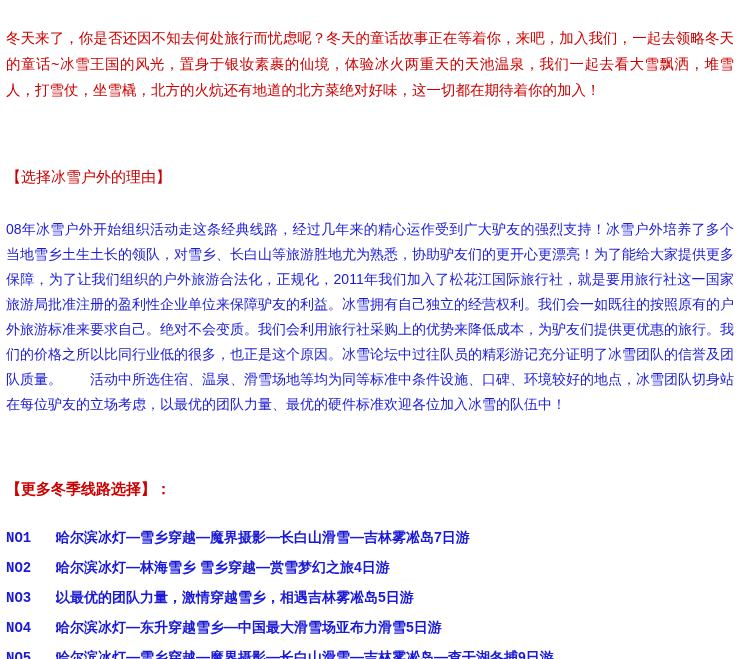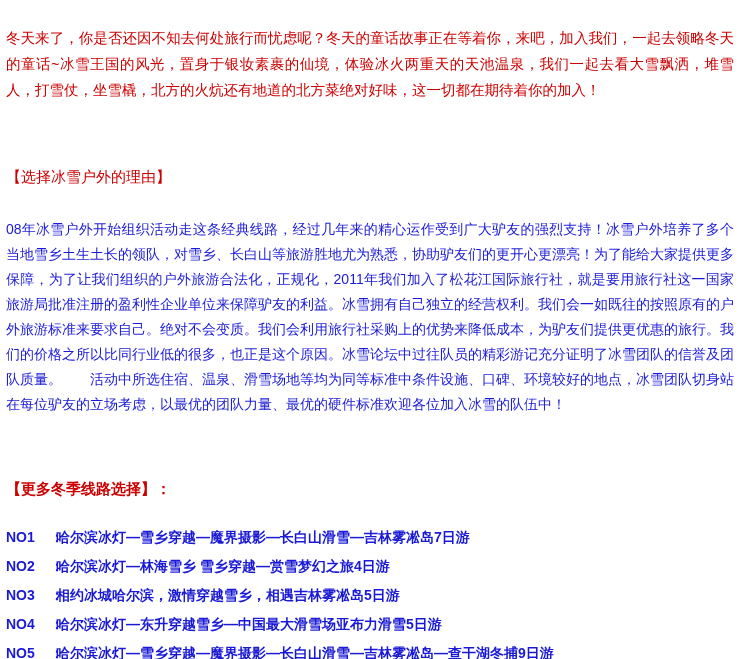--- a/index.html
+++ b/index.html
@@ -68,20 +68,21 @@
   .route-item {
     color: #1a1ad6;
     font-size: 14px;
     font-weight: bold;
     line-height: 29px;
     white-space: nowrap;
   }
   .route-no {
     display: inline-block;
     min-width: 44px;
+    font-family: Liberation Mono, monospace;
   }
   .route-sep {
     display: inline-block;
     width: 6px;
   }
   .route-text {
     display: inline;
     text-align: center;
   }
 </style>
@@ -102,21 +103,21 @@
 
     <div class="route-item">
       <span class="route-no">NO1</span><span class="route-sep">：</span><span class="route-text">哈尔滨冰灯—雪乡穿越—魔界摄影—长白山滑雪—吉林雾凇岛7日游</span>
     </div>
 
     <div class="route-item">
       <span class="route-no">NO2</span><span class="route-sep">：</span><span class="route-text">哈尔滨冰灯—林海雪乡 雪乡穿越—赏雪梦幻之旅4日游</span>
     </div>
 
     <div class="route-item">
-      <span class="route-no">NO3</span><span class="route-sep">：</span><span class="route-text">相约冰城哈尔滨，激情穿越雪乡，相遇吉林雾凇岛5日游</span>
+      <span class="route-no">NO3</span><span class="route-sep">：</span><span class="route-text">以最优的团队力量，激情穿越雪乡，相遇吉林雾凇岛5日游</span>
     </div>
 
     <div class="route-item">
       <span class="route-no">NO4</span><span class="route-sep">：</span><span class="route-text">哈尔滨冰灯—东升穿越雪乡—中国最大滑雪场亚布力滑雪5日游</span>
     </div>
 
     <div class="route-item">
       <span class="route-no">NO5</span><span class="route-sep">：</span><span class="route-text">哈尔滨冰灯—雪乡穿越—魔界摄影—长白山滑雪—吉林雾凇岛—查干湖冬捕9日游</span>
     </div>
 

